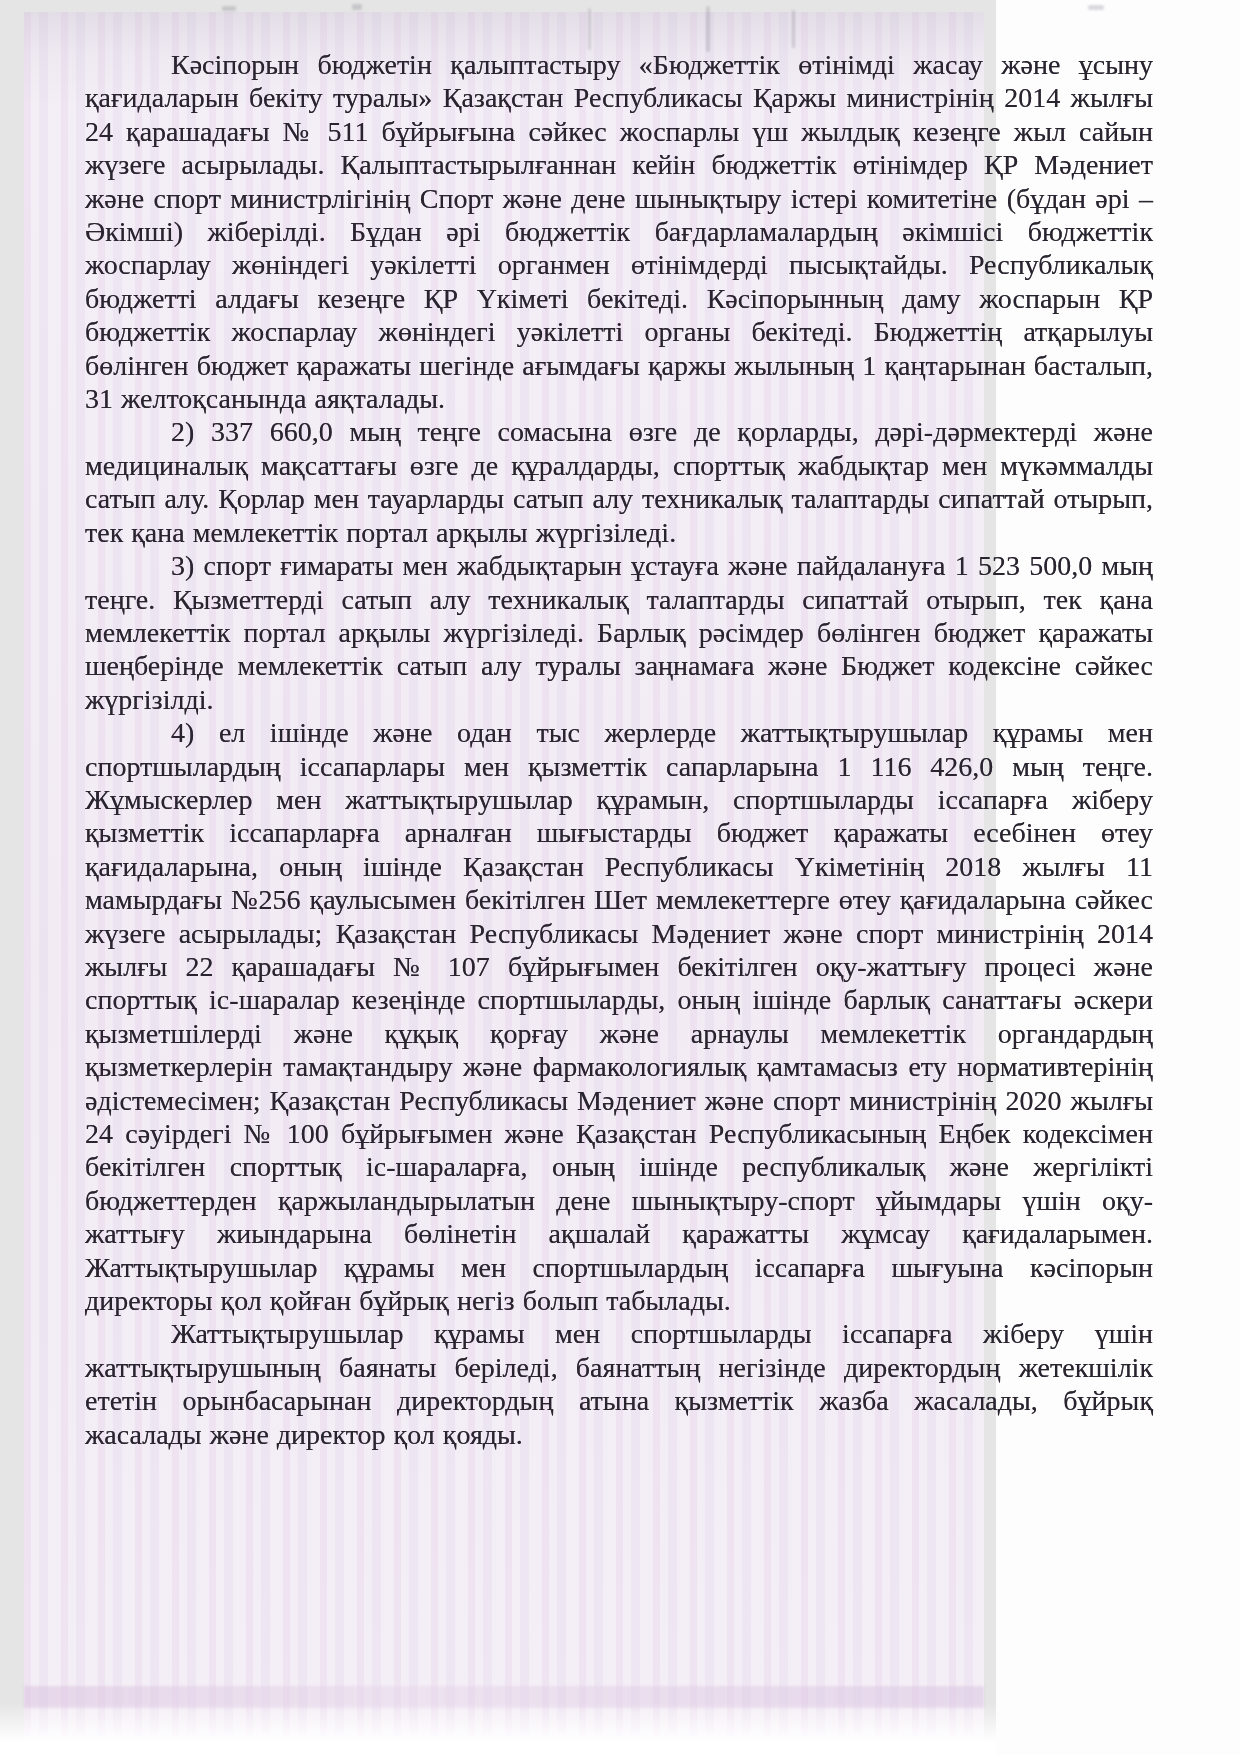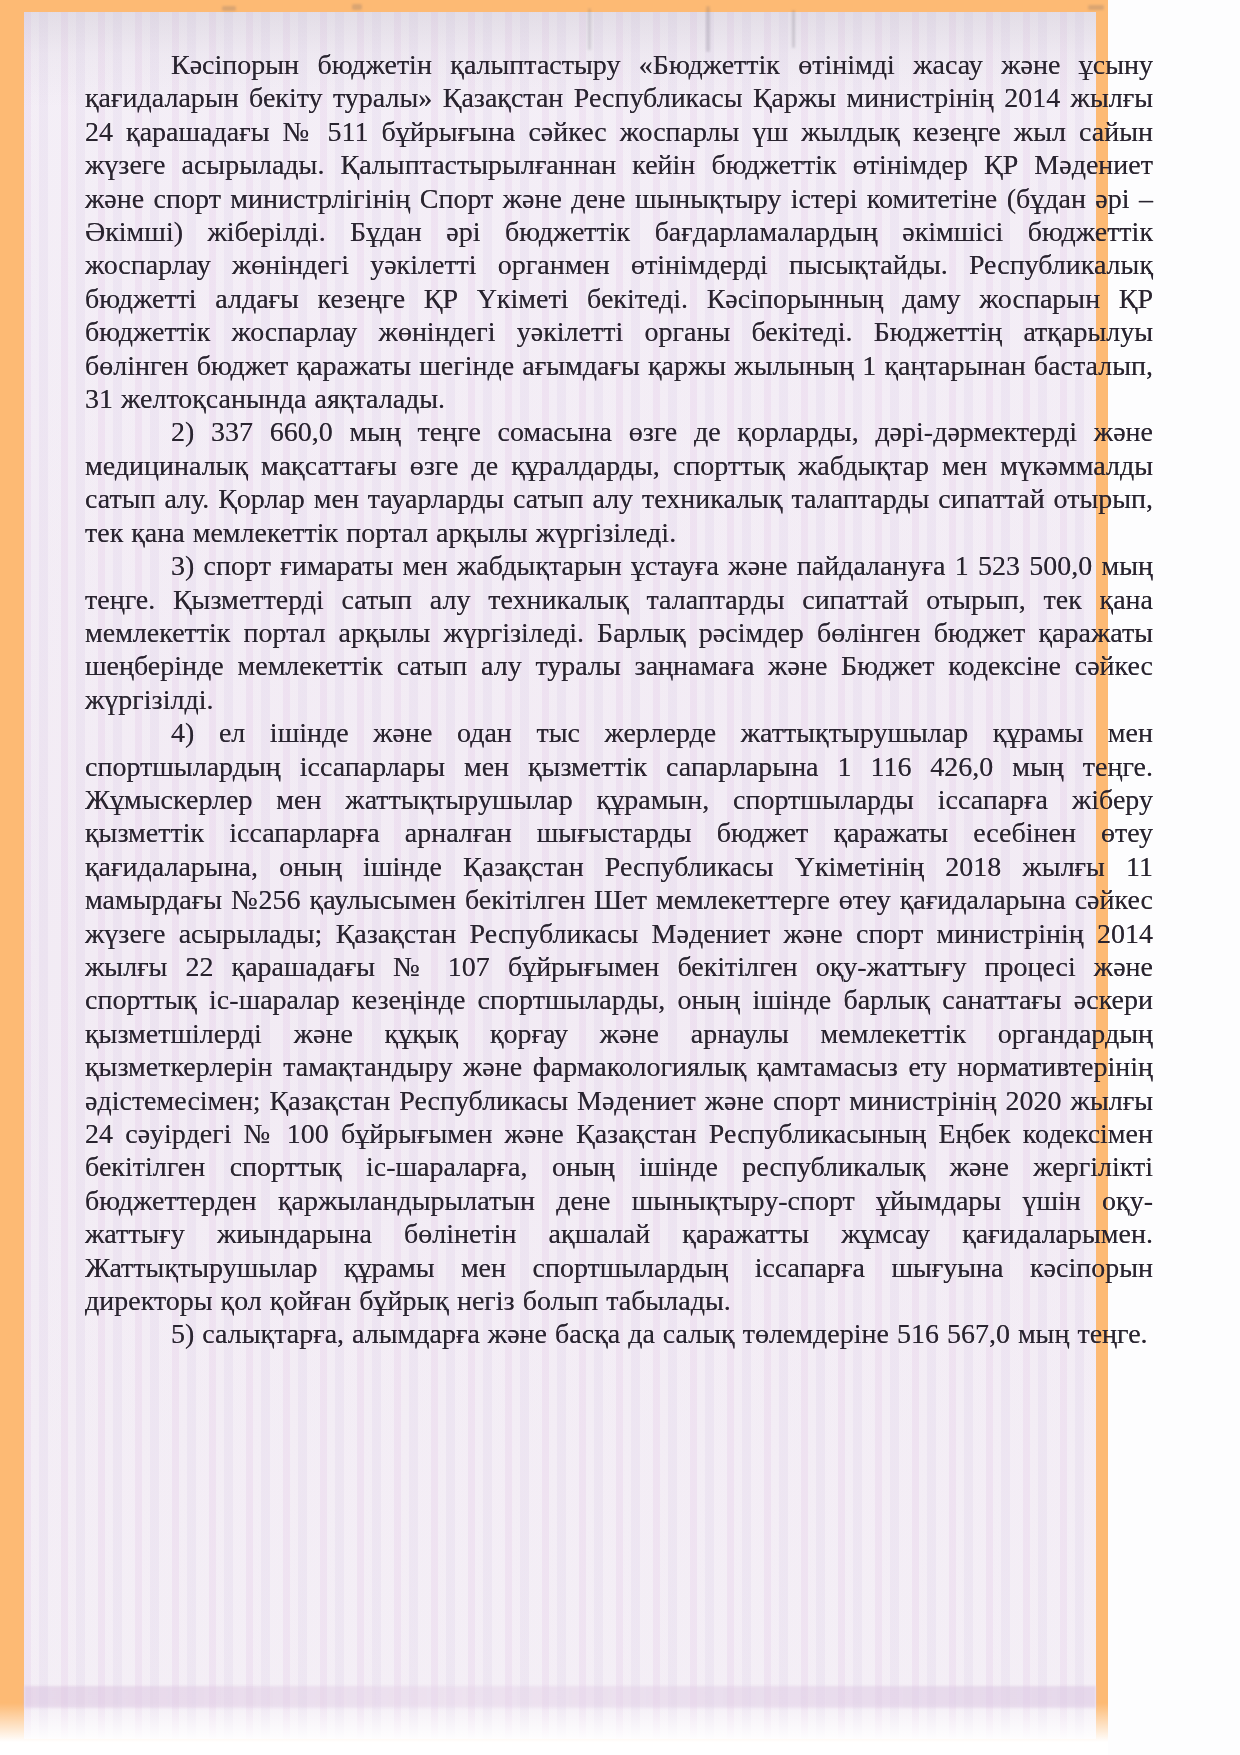--- a/index.html
+++ b/index.html
@@ -5,23 +5,23 @@
   html, body {
     margin: 0;
     padding: 0;
     width: 1240px;
     height: 1755px;
     background: #fdfdfe;
     overflow: hidden;
   }
   .scan-page {
     position: relative;
-    width: 1108px;
+    width: 996px;
     height: 1755px;
-    background: #fdba74;
+    background: #e5e5e5;
   }
   
   .paper {
     position: absolute;
     left: 24px;
     top: 12px;
     right: 12px;
     bottom: 16px;
     background:
       linear-gradient(180deg, rgba(186,180,192,0.30) 0px, rgba(186,180,192,0.10) 42px, rgba(255,255,255,0) 95px),
@@ -94,15 +94,15 @@
   <div class="smudge s6"></div>
 
   <div class="bottom-band"></div>
   <div class="bottom-fade"></div>
 
   <div class="text-block">
     <p>Кәсіпорын бюджетін қалыптастыру «Бюджеттік өтінімді жасау және ұсыну қағидаларын бекіту туралы» Қазақстан Республикасы Қаржы министрінің 2014 жылғы 24 қарашадағы №&nbsp;511 бұйрығына сәйкес жоспарлы үш жылдық кезеңге жыл сайын жүзеге асырылады. Қалыптастырылғаннан кейін бюджеттік өтінімдер ҚР Мәдениет және спорт министрлігінің Спорт және дене шынықтыру істері комитетіне (бұдан әрі – Әкімші) жіберілді. Бұдан әрі бюджеттік бағдарламалардың әкімшісі бюджеттік жоспарлау жөніндегі уәкілетті органмен өтінімдерді пысықтайды. Республикалық бюджетті алдағы кезеңге ҚР Үкіметі бекітеді. Кәсіпорынның даму жоспарын ҚР бюджеттік жоспарлау жөніндегі уәкілетті органы бекітеді. Бюджеттің атқарылуы бөлінген бюджет қаражаты шегінде ағымдағы қаржы жылының 1 қаңтарынан басталып, 31 желтоқсанында аяқталады.</p>
     <p>2) 337&nbsp;660,0 мың теңге сомасына өзге де қорларды, дәрі-дәрмектерді және медициналық мақсаттағы өзге де құралдарды, спорттық жабдықтар мен мүкәммалды сатып алу. Қорлар мен тауарларды сатып алу техникалық талаптарды сипаттай отырып, тек қана мемлекеттік портал арқылы жүргізіледі.</p>
     <p>3) спорт ғимараты мен жабдықтарын ұстауға және пайдалануға 1&nbsp;523&nbsp;500,0 мың теңге. Қызметтерді сатып алу техникалық талаптарды сипаттай отырып, тек қана мемлекеттік портал арқылы жүргізіледі. Барлық рәсімдер бөлінген бюджет қаражаты шеңберінде мемлекеттік сатып алу туралы заңнамаға және Бюджет кодексіне сәйкес жүргізілді.</p>
     <p>4) ел ішінде және одан тыс жерлерде жаттықтырушылар құрамы мен спортшылардың іссапарлары мен қызметтік сапарларына 1&nbsp;116&nbsp;426,0 мың теңге. Жұмыскерлер мен жаттықтырушылар құрамын, спортшыларды іссапарға жіберу қызметтік іссапарларға арналған шығыстарды бюджет қаражаты есебінен өтеу қағидаларына, оның ішінде Қазақстан Республикасы Үкіметінің 2018 жылғы 11 мамырдағы №256 қаулысымен бекітілген Шет мемлекеттерге өтеу қағидаларына сәйкес жүзеге асырылады; Қазақстан Республикасы Мәдениет және спорт министрінің 2014 жылғы 22 қарашадағы №&nbsp;107 бұйрығымен бекітілген оқу-жаттығу процесі және спорттық іс-шаралар кезеңінде спортшыларды, оның ішінде барлық санаттағы әскери қызметшілерді және құқық қорғау және арнаулы мемлекеттік органдардың қызметкерлерін тамақтандыру және фармакологиялық қамтамасыз ету нормативтерінің әдістемесімен; Қазақстан Республикасы Мәдениет және спорт министрінің 2020 жылғы 24 сәуірдегі №&nbsp;100 бұйрығымен және Қазақстан Республикасының Еңбек кодексімен бекітілген спорттық іс-шараларға, оның ішінде республикалық және жергілікті бюджеттерден қаржыландырылатын дене шынықтыру-спорт ұйымдары үшін оқу-жаттығу жиындарына бөлінетін ақшалай қаражатты жұмсау қағидаларымен. Жаттықтырушылар құрамы мен спортшылардың іссапарға шығуына кәсіпорын директоры қол қойған бұйрық негіз болып табылады.</p>
-    <p>5) салықтарға, алымдарға және басқа да салық төлемдеріне 516&nbsp;567,0 мың теңге.</p>
+    <p>Жаттықтырушылар құрамы мен спортшыларды іссапарға жіберу үшін жаттықтырушының баянаты беріледі, баянаттың негізінде директордың жетекшілік ететін орынбасарынан директордың атына қызметтік жазба жасалады, бұйрық жасалады және директор қол қояды.</p>
   </div>
 </div>
 
 </body></html>

